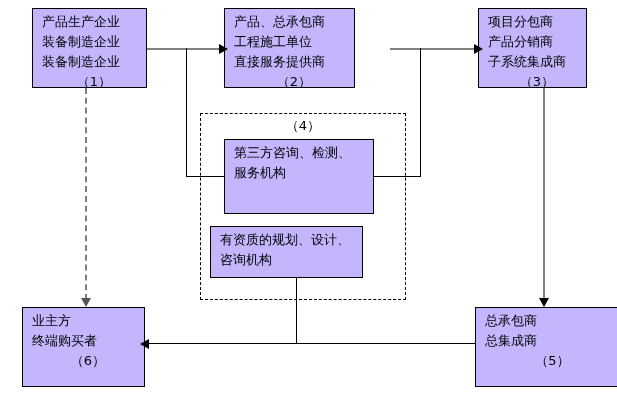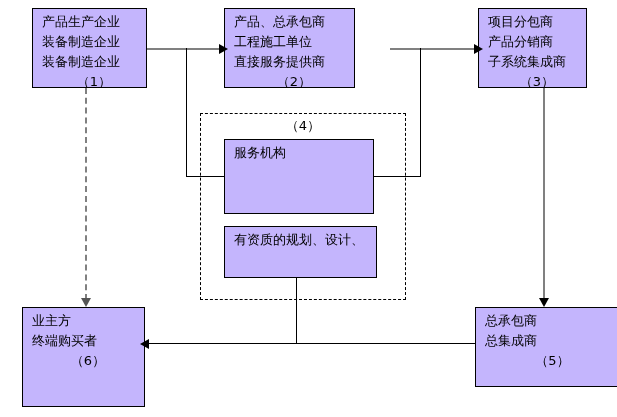--- a/index.html
+++ b/index.html
@@ -158,31 +158,33 @@
     <div class="pad">
       <div class="line">项目分包商</div>
       <div class="line">产品分销商</div>
       <div class="line">子系统集成商</div>
       <div class="line num">（3）</div>
     </div>
   </div>
 
   <div class="node" style="left:224px; top:139px; width:150px; height:75px;">
     <div class="pad">
+      <div class="line">第三方咨询、检测、</div>
       <div class="line">服务机构</div>
     </div>
   </div>
 
-  <div class="node" style="left:224px; top:226px; width:153px; height:52px;">
+  <div class="node" style="left:210px; top:226px; width:153px; height:52px;">
     <div class="pad">
       <div class="line">有资质的规划、设计、</div>
+      <div class="line">咨询机构</div>
     </div>
   </div>
 
-  <div class="node" style="left:22px; top:307px; width:123px; height:100px;">
+  <div class="node" style="left:22px; top:307px; width:123px; height:80px;">
     <div class="pad">
       <div class="line">业主方</div>
       <div class="line">终端购买者</div>
       <div class="line num">（6）</div>
     </div>
   </div>
 
   <div class="node" style="left:475px; top:307px; width:146px; height:80px;">
     <div class="pad">
       <div class="line">总承包商</div>

